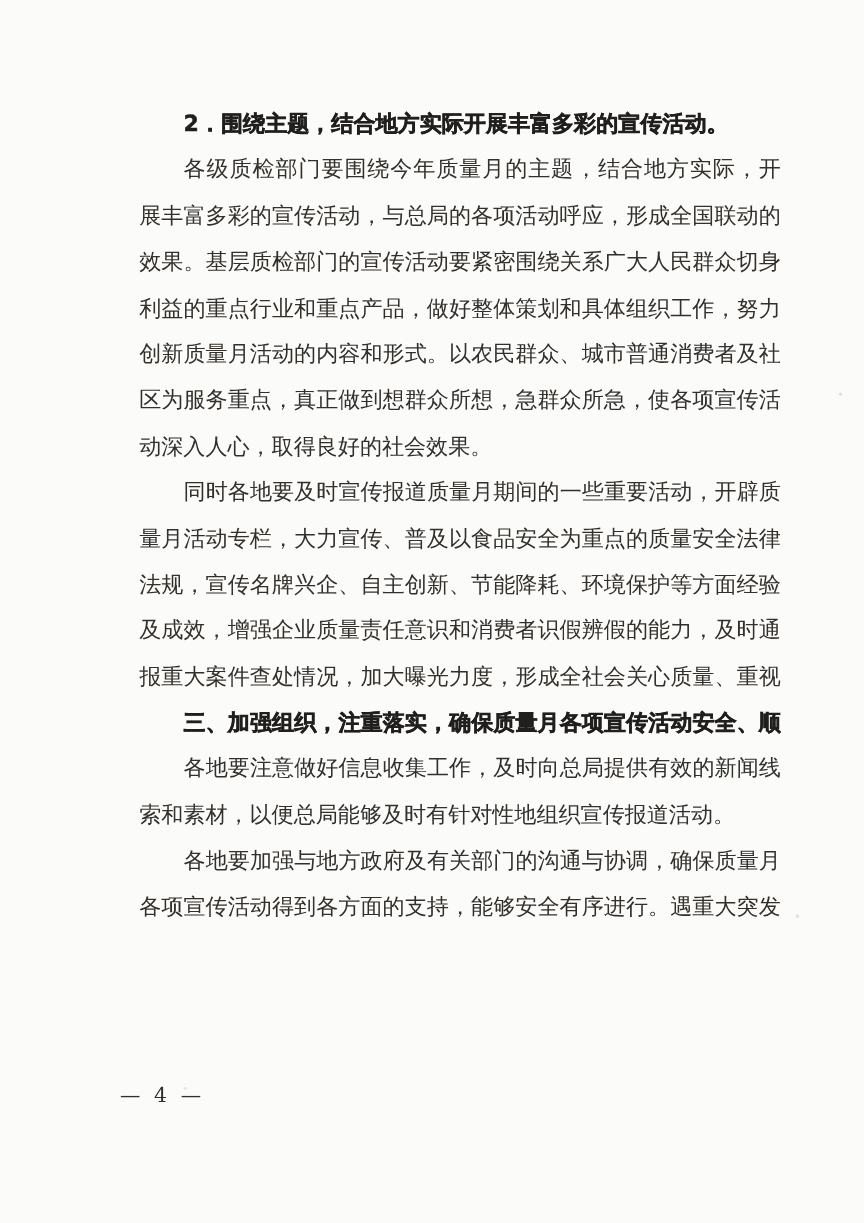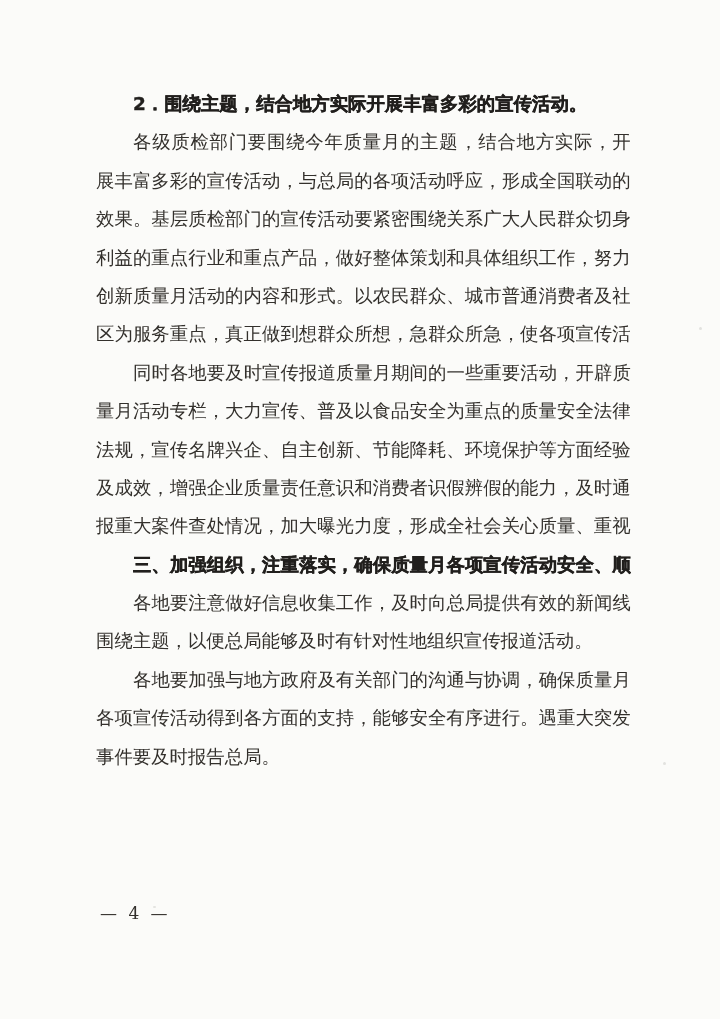--- a/index.html
+++ b/index.html
@@ -8,21 +8,21 @@
     background: var(--paper, #fbfbf9);
     position: relative;
     overflow: hidden;
     font-family: "DejaVu Serif", serif;
   }
   .page {
     position: absolute; inset: 0;
   }
   .doc-body {
     position: absolute;
-    left: 96px; top: 85px;
+    left: 116px; top: 85px;
     width: 535px;
   }
   .line {
     height: 38.4px;
     line-height: 38.4px;
     font-size: 18.4px;
     color: var(--ink, #33302c);
     overflow: hidden;
     white-space: pre;
     font-family: "DejaVu Serif", serif;
@@ -243,20 +243,21 @@
         <span>所</span>
         <span>急</span>
         <span>，</span>
         <span>使</span>
         <span>各</span>
         <span>项</span>
         <span>宣</span>
         <span>传</span>
         <span>活</span>
       </div>
+      <div class="line">动深入人心，取得良好的社会效果。</div>
       <div class="line indent justified">
         <span>同</span>
         <span>时</span>
         <span>各</span>
         <span>地</span>
         <span>要</span>
         <span>及</span>
         <span>时</span>
         <span>宣</span>
         <span>传</span>
@@ -454,21 +455,21 @@
         <span>局</span>
         <span>提</span>
         <span>供</span>
         <span>有</span>
         <span>效</span>
         <span>的</span>
         <span>新</span>
         <span>闻</span>
         <span>线</span>
       </div>
-      <div class="line">围绕主题，以便总局能够及时有针对性地组织宣传报道活动。</div>
+      <div class="line">索和素材，以便总局能够及时有针对性地组织宣传报道活动。</div>
       <div class="line indent justified">
         <span>各</span>
         <span>地</span>
         <span>要</span>
         <span>加</span>
         <span>强</span>
         <span>与</span>
         <span>地</span>
         <span>方</span>
         <span>政</span>
@@ -515,20 +516,19 @@
         <span>序</span>
         <span>进</span>
         <span>行</span>
         <span>。</span>
         <span>遇</span>
         <span>重</span>
         <span>大</span>
         <span>突</span>
         <span>发</span>
       </div>
-      <div class="line">事件要及时报告总局。</div>
     </main>
   <div class="footer">— 4 —</div>
   <div class="speck s1"></div>
   <div class="speck s2"></div>
   <div class="speck s3"></div>
   <div class="speck s4"></div>
 </div>
 
 </body></html>

